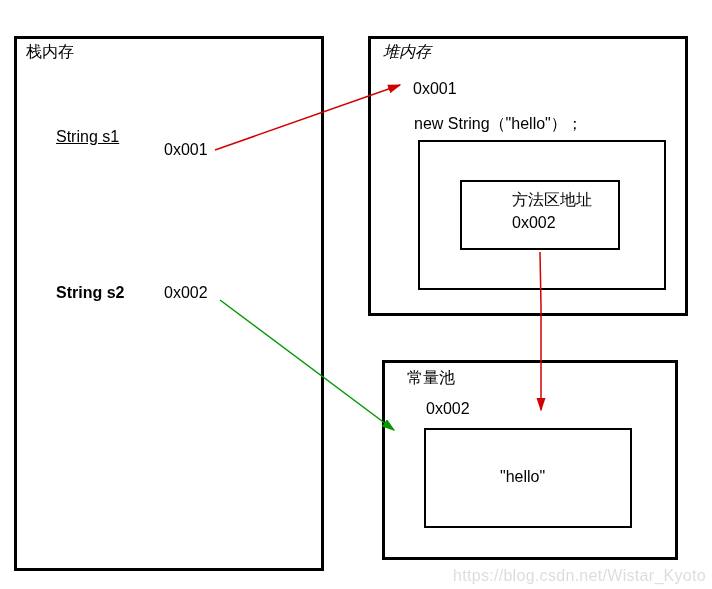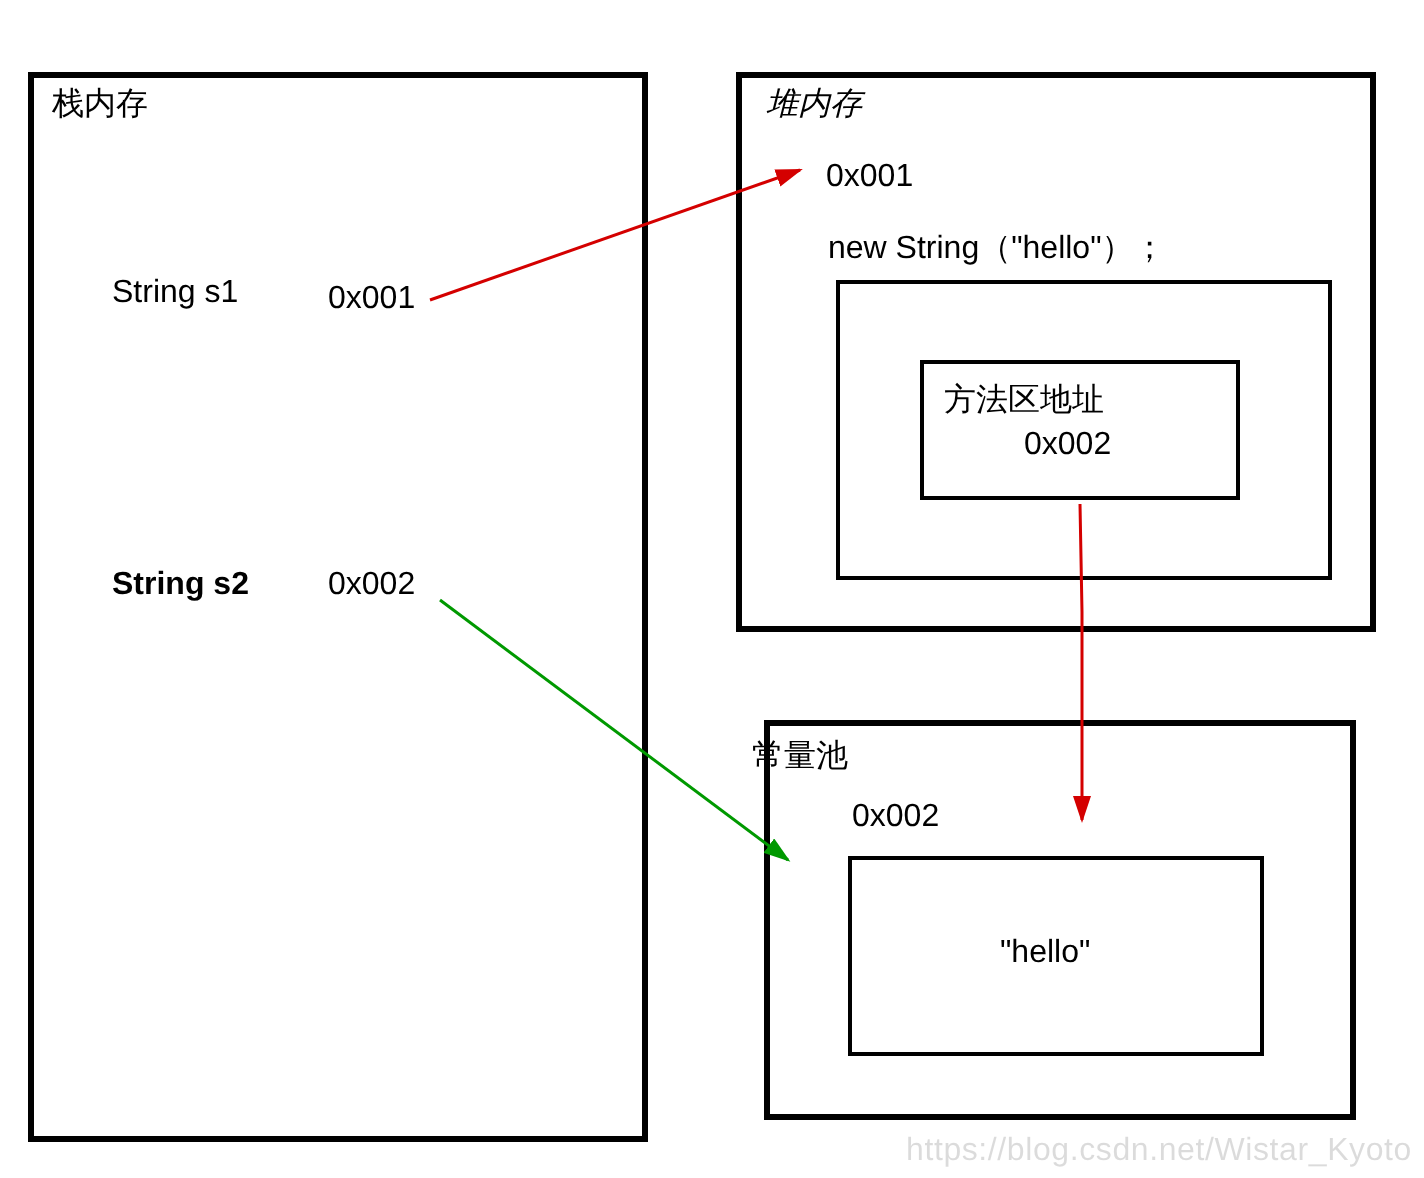--- a/index.html
+++ b/index.html
@@ -47,38 +47,38 @@
     color: rgba(0,0,0,0.14);
     letter-spacing: 0.3px;
   }
 </style>
 </head>
 <body>
 
 <div class="box" style="left:14px; top:36px; width:310px; height:535px;"></div>
 <div class="text" style="left:26px; top:42px;">栈内存</div>
 
-<div class="text" style="left:56px; top:138px;">String s1</div>
+<div class="text" style="left:56px; top:128px;text-decoration:underline;">String s1</div>
 <div class="text" style="left:164px; top:141px;">0x001</div>
 
 <div class="text" style="left:56px; top:284px;font-weight:bold;">String s2</div>
 <div class="text" style="left:164px; top:284px;">0x002</div>
 
 <div class="box" style="left:368px; top:36px; width:320px; height:280px;"></div>
 <div class="text" style="left:383px; top:42px;font-style:italic;">堆内存</div>
 <div class="text" style="left:413px; top:80px;">0x001</div>
 <div class="text" style="left:414px; top:114px;">new String（"hello"）；</div>
 
 <div class="box-thin" style="left:418px; top:140px; width:248px; height:150px;"></div>
 <div class="box-thin" style="left:460px; top:180px; width:160px; height:70px;"></div>
-<div class="text" style="left:472px; top:190px;">方法区地址</div>
+<div class="text" style="left:512px; top:190px;">方法区地址</div>
 <div class="text" style="left:512px; top:214px;">0x002</div>
 
 <div class="box" style="left:382px; top:360px; width:296px; height:200px;"></div>
-<div class="text" style="left:376px; top:368px;">常量池</div>
+<div class="text" style="left:407px; top:368px;">常量池</div>
 <div class="text" style="left:426px; top:400px;">0x002</div>
 
 <div class="box-thin" style="left:424px; top:428px; width:208px; height:100px;"></div>
 <div class="text" style="left:500px; top:468px;">"hello"</div>
 
 <svg class="arrows">
   <defs>
     <marker id="arrow-red" markerWidth="10" markerHeight="10" refX="8" refY="3" orient="auto" markerUnits="strokeWidth">
       <path d="M0,0 L9,3 L0,6 Z" fill="#d40000"></path>
     </marker>

